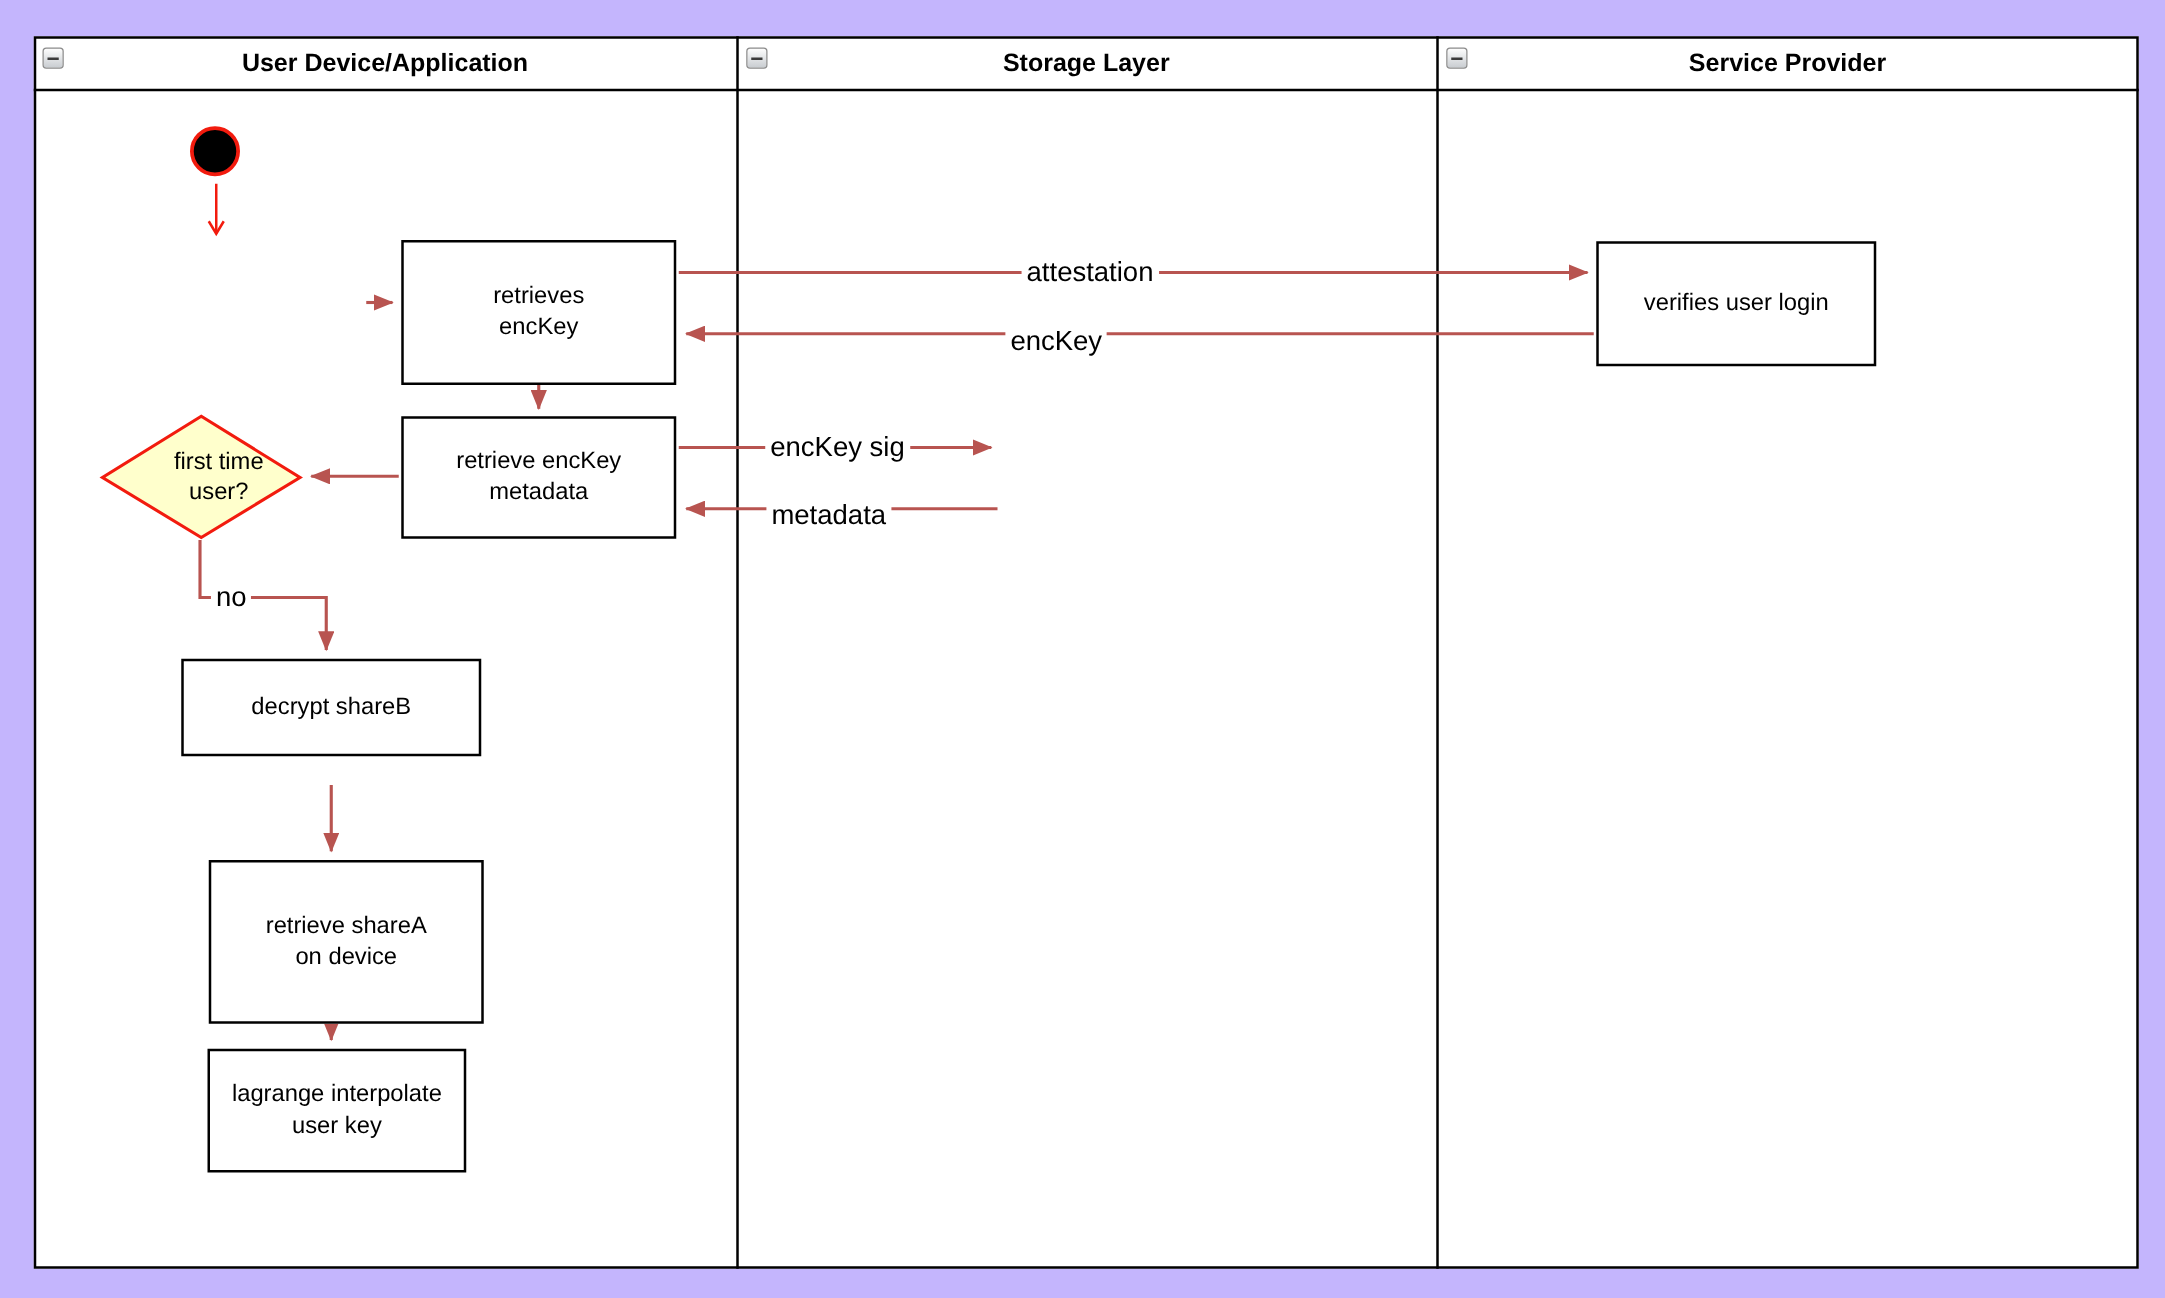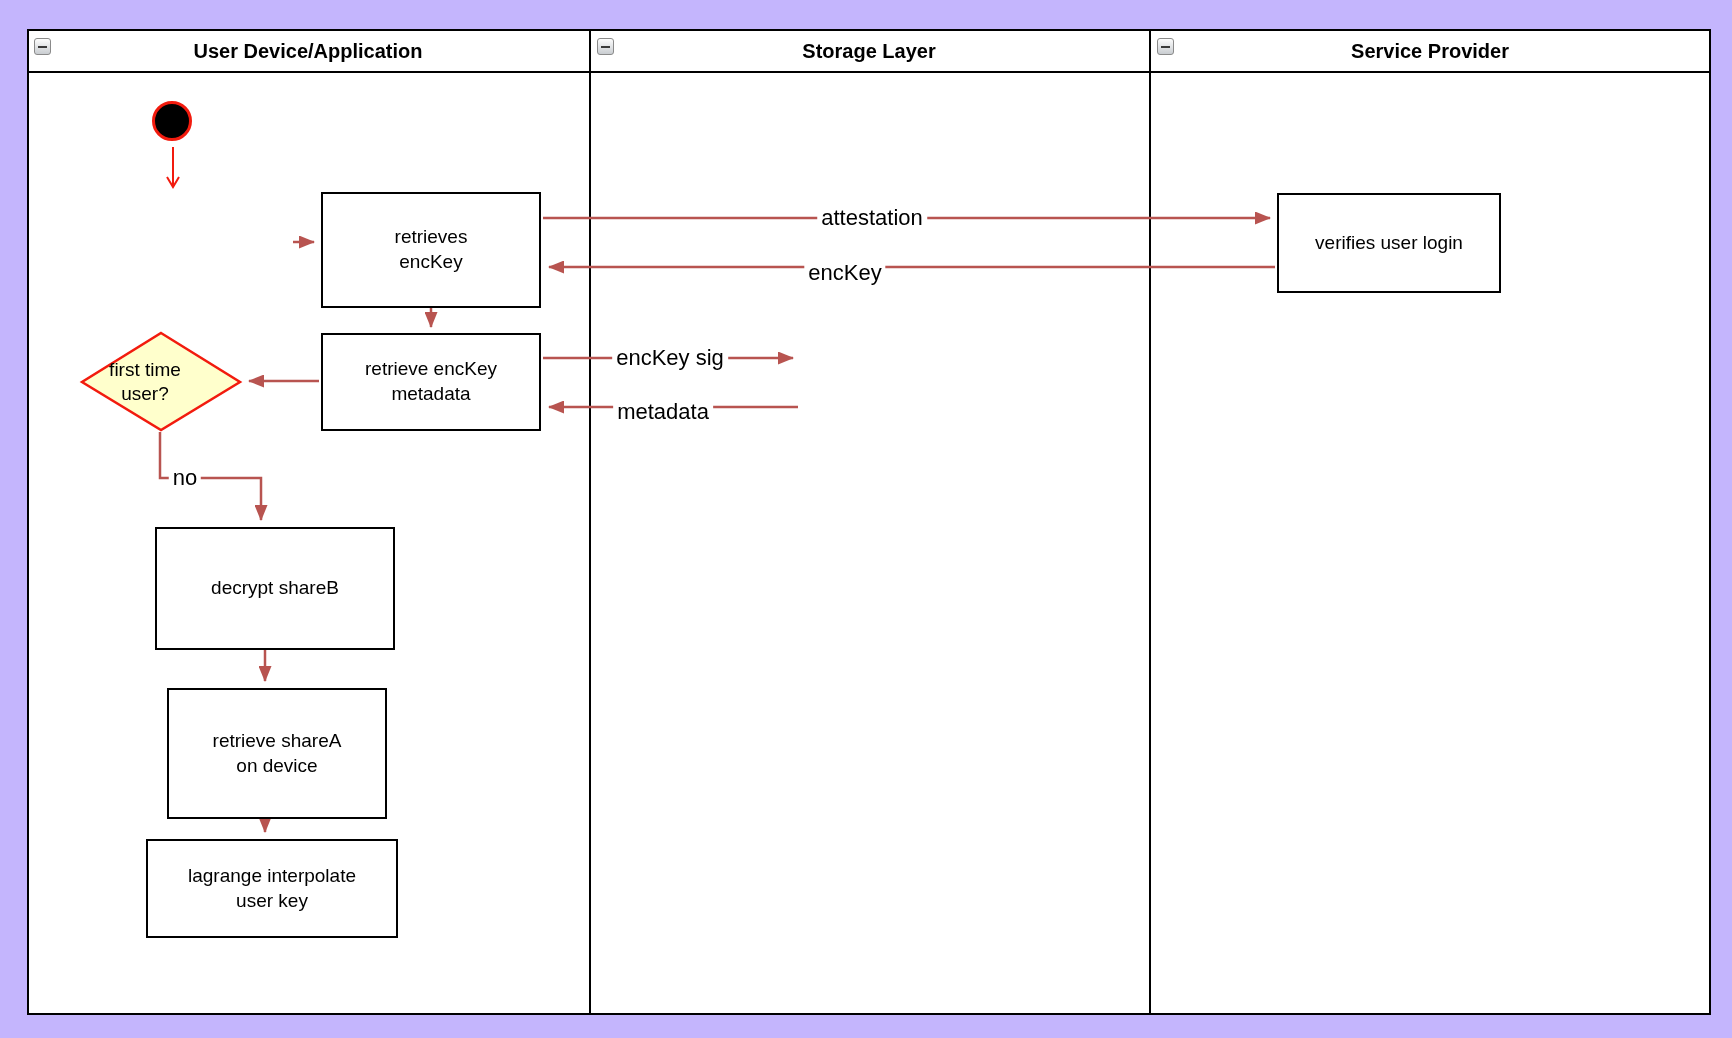--- a/index.html
+++ b/index.html
@@ -71,21 +71,21 @@
     position: absolute;
     left: 152px; top: 101px;
     width: 40px; height: 40px;
     box-sizing: border-box;
     background: #000;
     border: 3px solid #f21b0e;
     border-radius: 50%;
   }
   .diamond-label {
     position: absolute;
-    left: 145px; top: 382px;
+    left: 175px; top: 382px;
     transform: translate(-50%, -50%);
     text-align: center;
     font-size: 19px;
     line-height: 1.25;
     white-space: pre-line;
   }
   .edge-label {
     position: absolute;
     transform: translate(-50%, -50%);
     background: #ffffff;
@@ -157,24 +157,24 @@
 
     <polygon points="161,333 240,382 161,430 82,382" fill="#ffffcc" stroke="#f21b0e" stroke-width="2.5"></polygon>
   </svg>
 
   <div class="start-node"></div>
 
   <div class="node" style="left:321px; top:192px; width:220px; height:116px">retrieves
 encKey</div>
   <div class="node" style="left:321px; top:333px; width:220px; height:98px">retrieve encKey
 metadata</div>
-  <div class="node" style="left:155px; top:527px; width:240px; height:123px">decrypt shareB</div>
+  <div class="node" style="left:145px; top:527px; width:240px; height:78px">decrypt shareB</div>
   <div class="node" style="left:167px; top:688px; width:220px; height:131px">retrieve shareA
 on device</div>
-  <div class="node" style="left:146px; top:839px; width:252px; height:99px">lagrange interpolate
+  <div class="node" style="left:166px; top:839px; width:207px; height:99px">lagrange interpolate
 user key</div>
   <div class="node" style="left:1277px;top:193px; width:224px; height:100px">verifies user login</div>
 
   <div class="diamond-label">first time
 user?</div>
 
   <div class="edge-label" style="left:872px; top:218px">attestation</div>
   <div class="edge-label" style="left:845px; top:273px">encKey</div>
   <div class="edge-label" style="left:670px; top:358px">encKey sig</div>
   <div class="edge-label" style="left:663px; top:412px">metadata</div>

